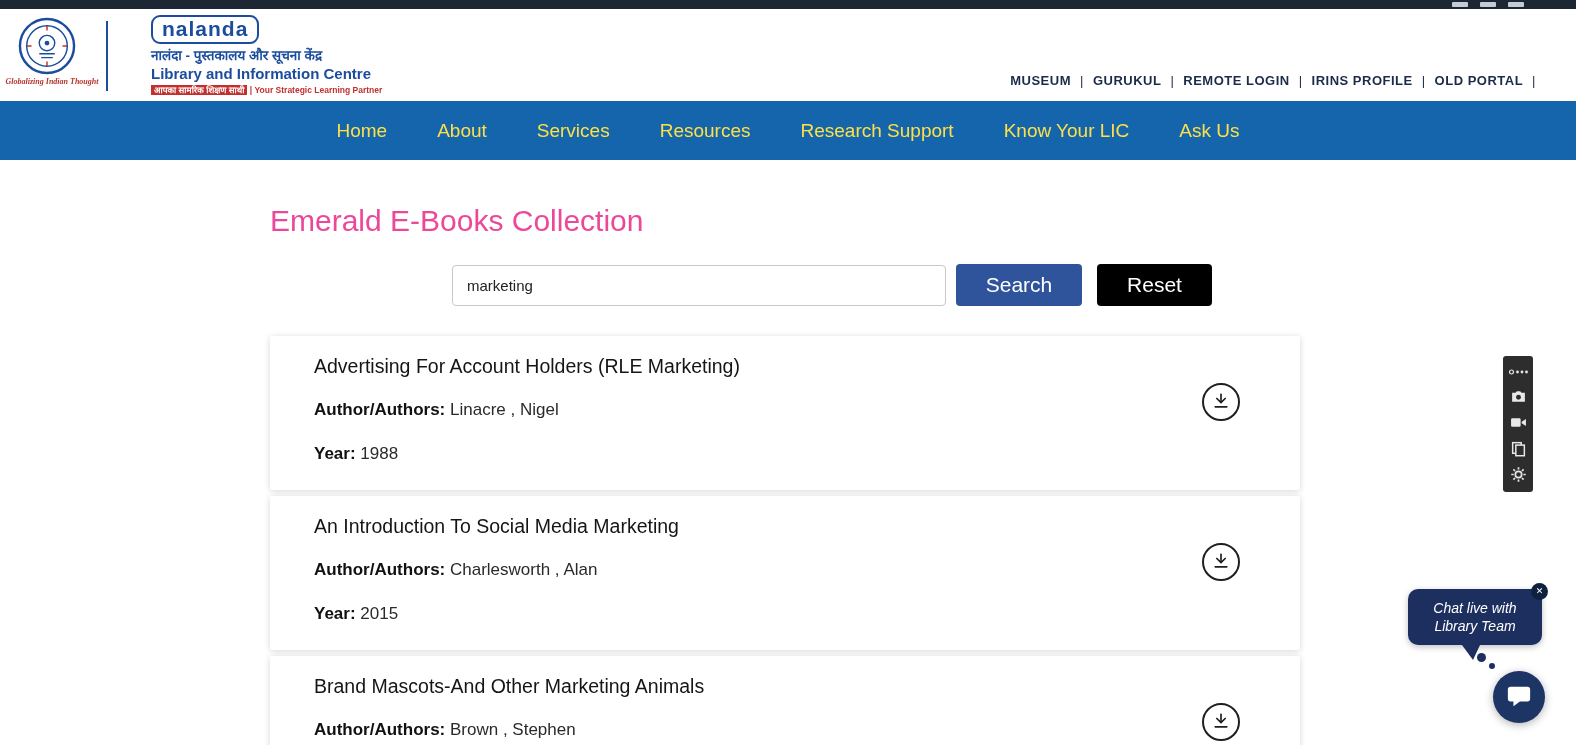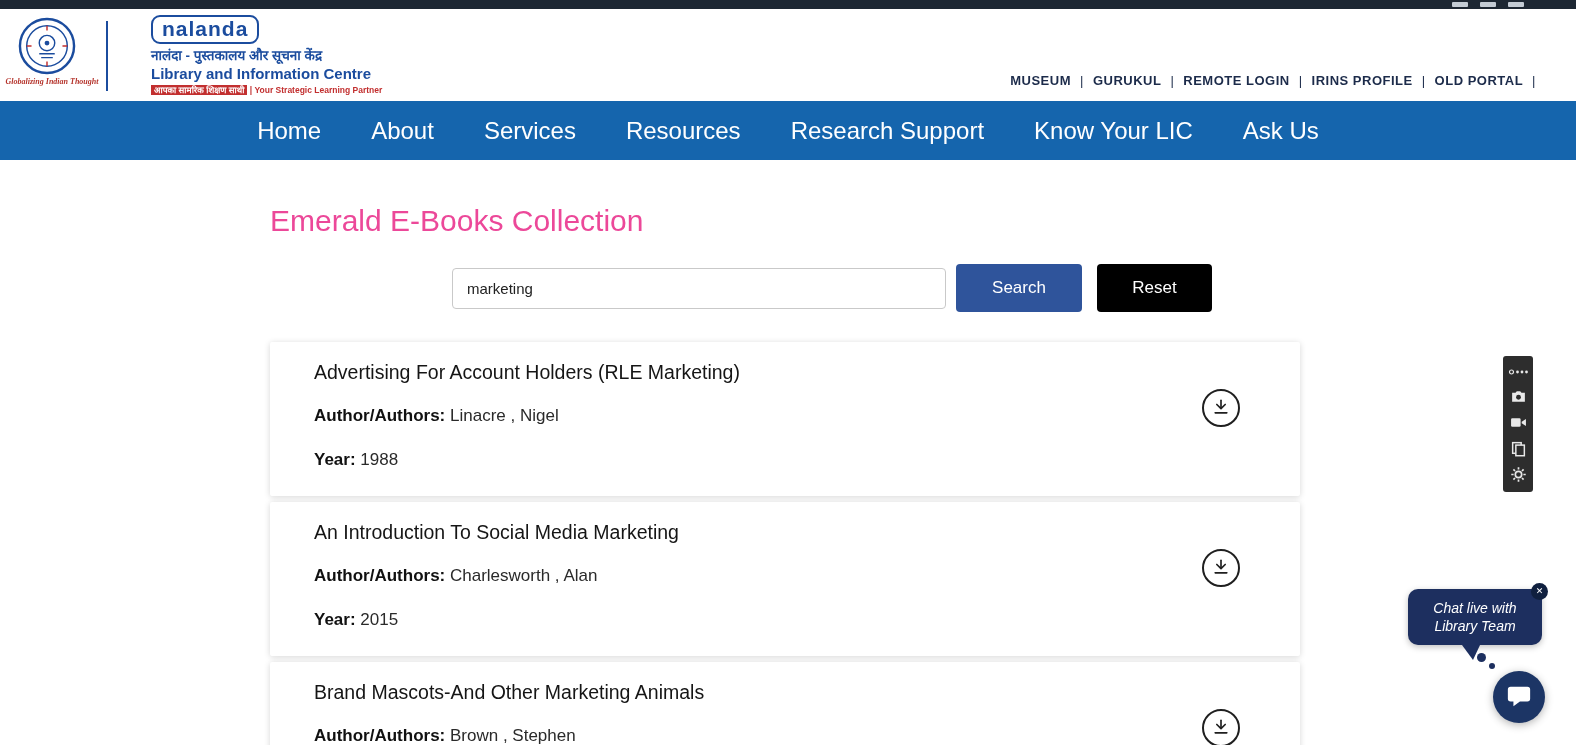--- a/index.html
+++ b/index.html
@@ -42,32 +42,32 @@
     font-size:13px; font-weight:700; letter-spacing:.5px; color:#1c2b4a;
   }
   .header-links a { color:#1c2b4a; text-decoration:none; cursor:pointer; }
   .hl-sep { color:#1c2b4a; font-weight:400; }
 
   
   .nav {
     position:absolute; top:101px; left:0; width:1576px; height:59px; background:#1565ad;
     display:flex; justify-content:center; align-items:center; gap:50px;
   }
-  .nav a { color:#ffffff; font-size:24px; text-decoration:none; cursor:pointer; white-space:nowrap; }
+  .nav a { color:#fde047; font-size:19px; text-decoration:none; cursor:pointer; white-space:nowrap; }
 
   
   .main { position:absolute; left:270px; top:160px; width:1030px; }
   .page-title { margin:44px 0 0; font-size:30px; font-weight:400; color:#ec4899; }
 
   .search-row { margin-top:26px; display:flex; align-items:center; }
   .search-input {
     margin-left:182px; width:494px; height:41px; border:1px solid #c9c9c9; border-radius:4px;
     padding:0 14px; font-size:15px; color:#222; font-family:"Liberation Sans", sans-serif; outline:none;
   }
-  .btn { height:48px; border:none; border-radius:4px; color:#fff; font-size:17px;
+  .btn { height:42px; border:none; border-radius:4px; color:#fff; font-size:21px;
          font-family:"Liberation Sans", sans-serif; cursor:pointer; }
   .btn-search { margin-left:10px; width:126px; background:#2f549b; }
   .btn-reset  { margin-left:15px; width:115px; background:#000000; }
 
   .cards { margin-top:30px; }
   .card {
     position:relative; background:#fff; min-height:133px; margin-bottom:6px;
     box-shadow:0 1px 6px rgba(0,0,0,.16); border-radius:2px;
     padding:19px 120px 26px 44px;
   }

